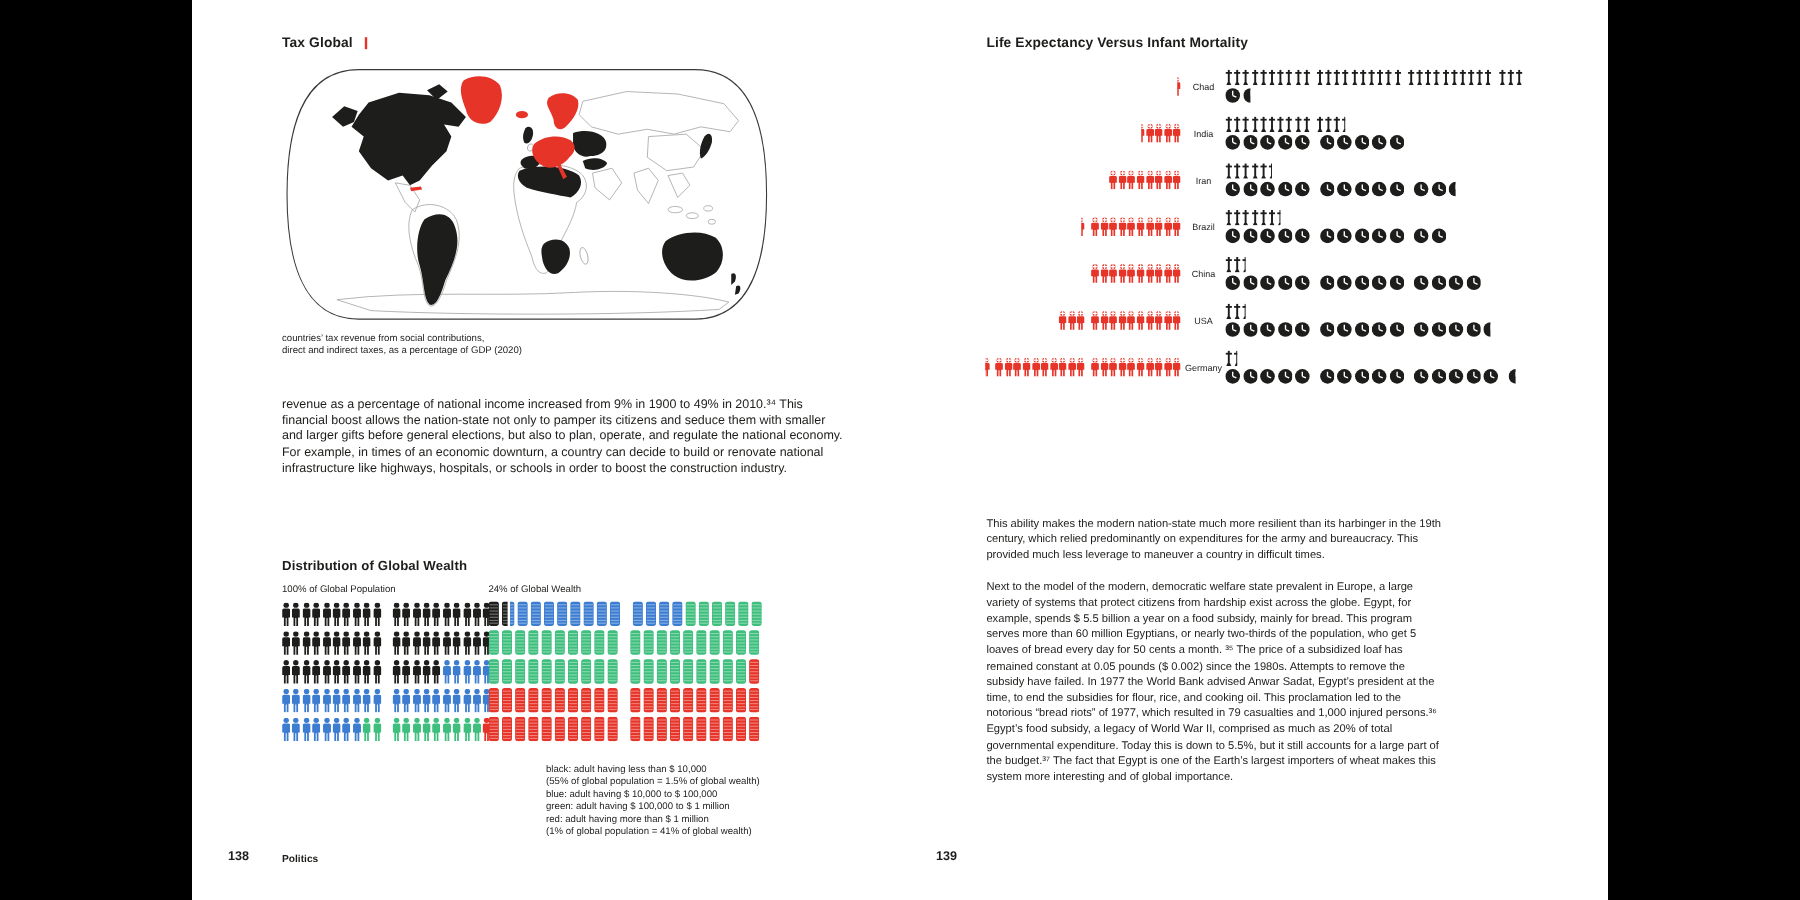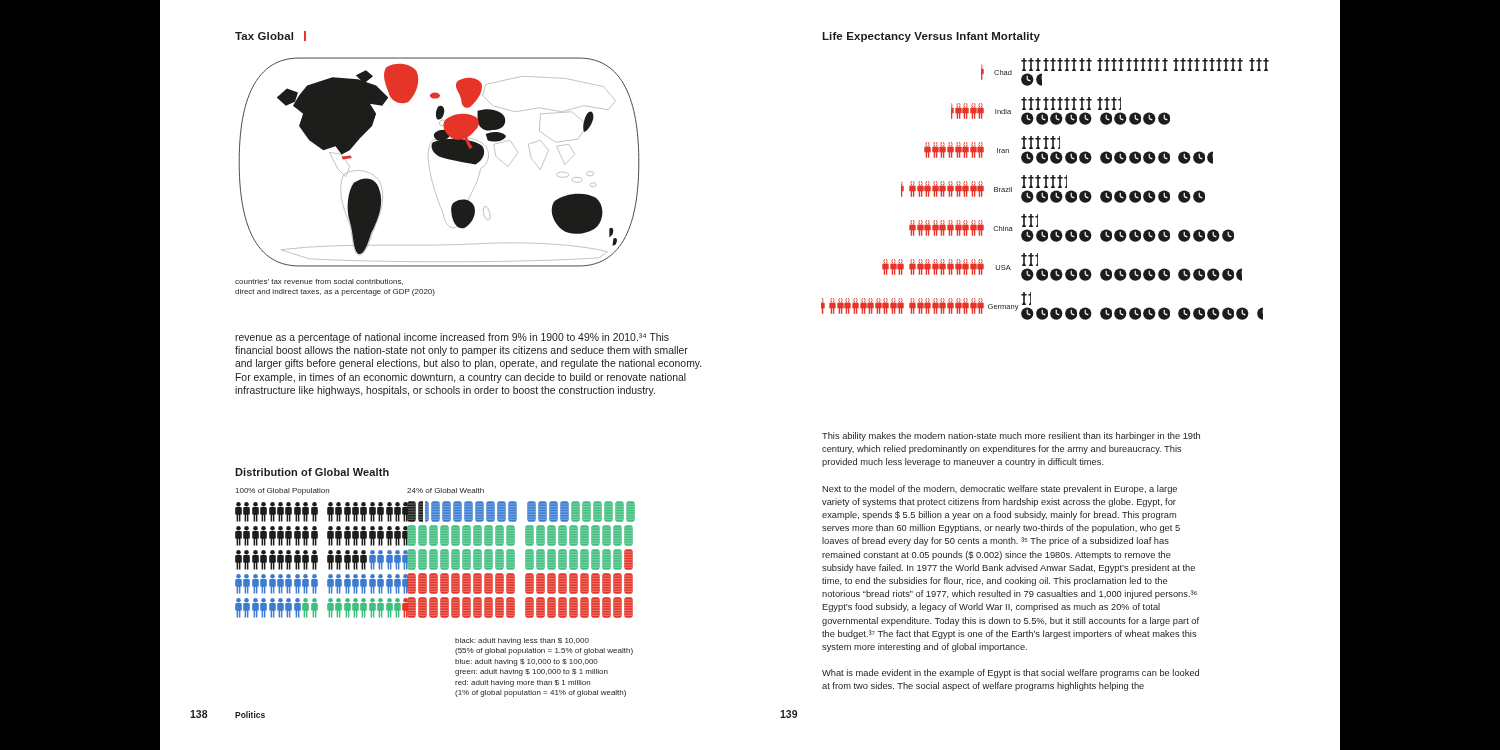--- a/index.html
+++ b/index.html
@@ -3308,18 +3308,17 @@
                 <path d="M6.25,6.6 L6.25,2.7 M6.25,6.6 L9.3,7.9" stroke="#fff" stroke-width="1.15" fill="none"></path>
               </svg></span></div>
         </div>
       </div>
     </div>
 
 
   <div class="abs bodytext-r" style="left:662px;top:430px;width:382px;">
       <p>This ability makes the modern nation-state much more resilient than its harbinger in the 19th century, which relied predominantly on expenditures for the army and bureaucracy. This provided much less leverage to maneuver a country in difficult times.</p>
       <p>Next to the model of the modern, democratic welfare state prevalent in Europe, a large variety of systems that protect citizens from hardship exist across the globe. Egypt, for example, spends $ 5.5 billion a year on a food subsidy, mainly for bread. This program serves more than 60 million Egyptians, or nearly two-thirds of the population, who get 5 loaves of bread every day for 50 cents a month. ³⁵ The price of a subsidized loaf has remained constant at 0.05 pounds ($ 0.002) since the 1980s. Attempts to remove the subsidy have failed. In 1977 the World Bank advised Anwar Sadat, Egypt’s president at the time, to end the subsidies for flour, rice, and cooking oil. This proclamation led to the notorious “bread riots” of 1977, which resulted in 79 casualties and 1,000 injured persons.³⁶ Egypt’s food subsidy, a legacy of World War II, comprised as much as 20% of total governmental expenditure. Today this is down to 5.5%, but it still accounts for a large part of the budget.³⁷ The fact that Egypt is one of the Earth’s largest importers of wheat makes this system more interesting and of global importance.</p>
-      <p>What is made evident in the example of Egypt is that social welfare programs can be looked at from two sides. The social aspect of welfare programs highlights helping the</p>
     </div>
 
   <div class="abs footer-num" style="left:620px;top:708px;">139</div>
 
 </div>
 
 </body></html>

